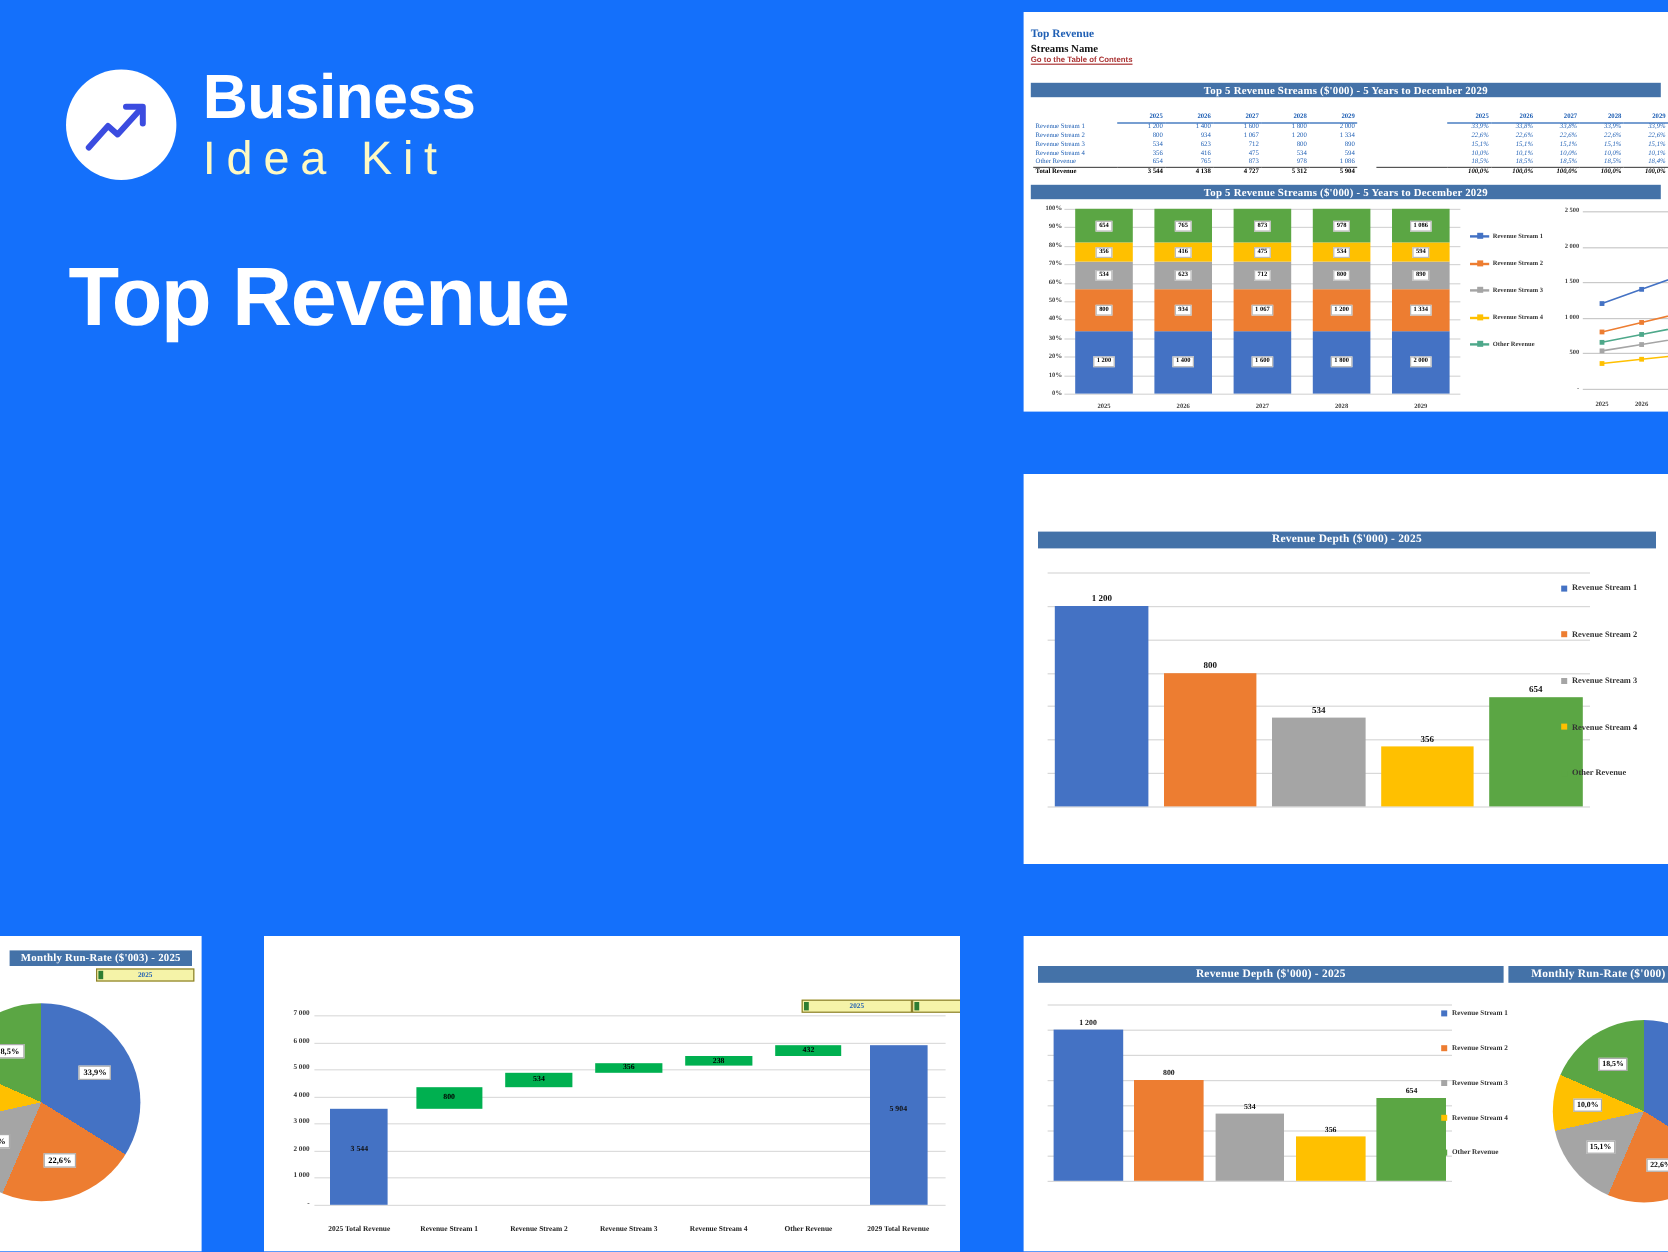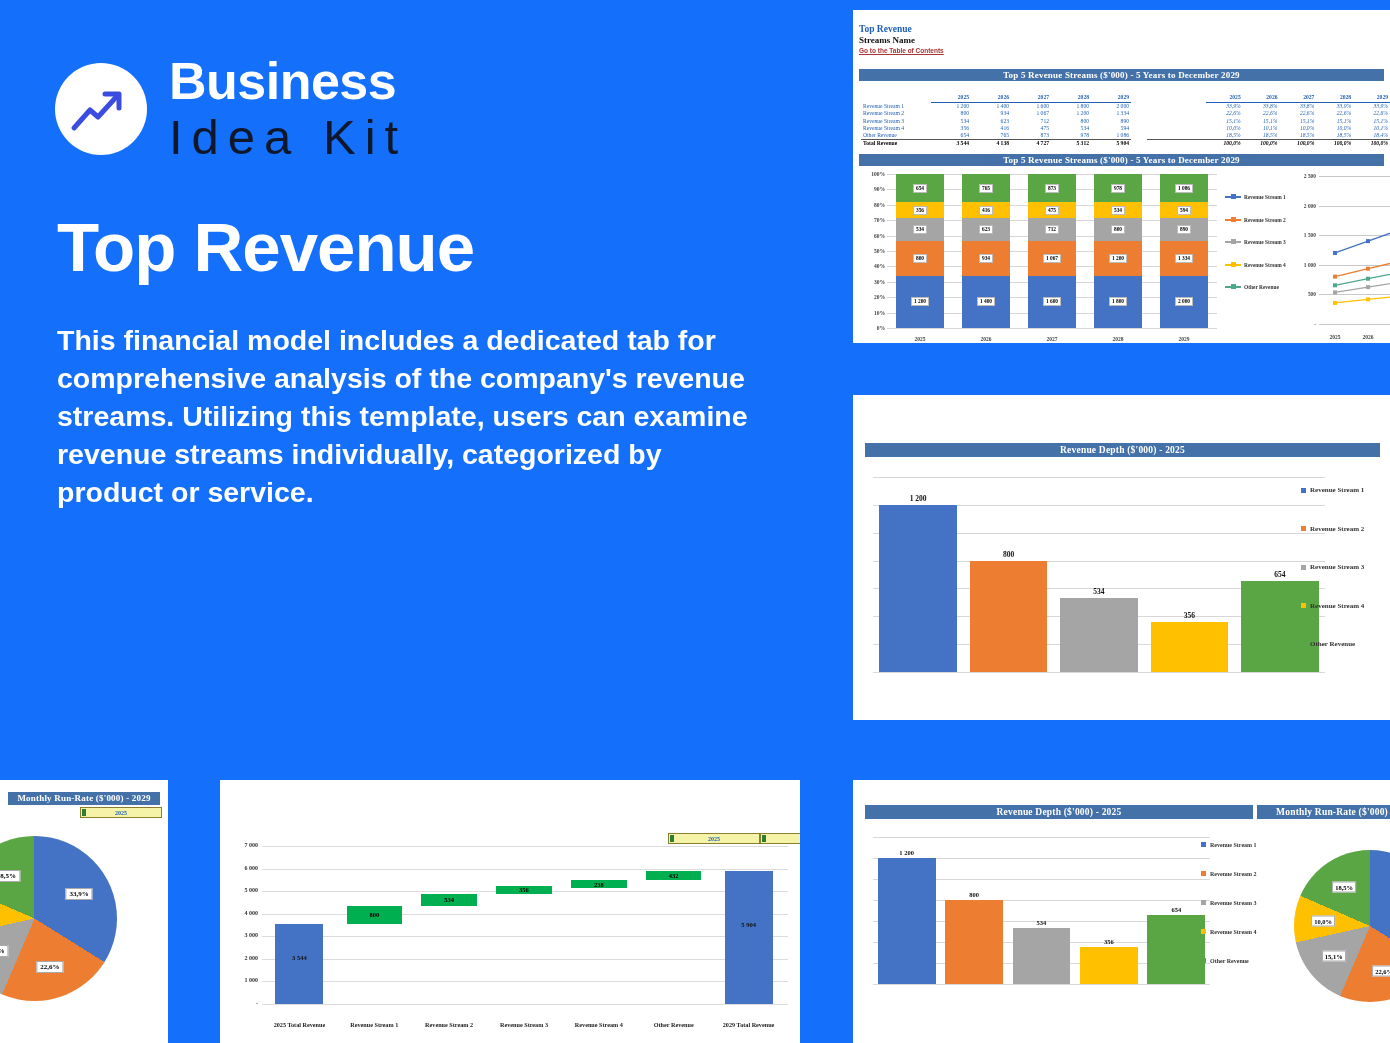--- a/index.html
+++ b/index.html
@@ -13,21 +13,21 @@
   
   .hero { position:absolute; left:0; top:0; width:840px; height:780px; }
 
   .logo-row { position:absolute; left:55px; top:55px; display:flex; align-items:center; gap:22px; }
   .logo-badge {
     width:92px; height:92px; border-radius:50%; background:#ffffff;
     display:flex; align-items:center; justify-content:center; flex:none;
   }
   .logo-text { display:flex; flex-direction:column; line-height:1; }
   .logo-title { font-size:52px; font-weight:700; color:#ffffff; letter-spacing:-.5px; }
-  .logo-sub { font-size:49px; font-weight:500; color:#0f172a; letter-spacing:9px; margin-top:6px; }
+  .logo-sub { font-size:39px; font-weight:500; color:#fef9c3; letter-spacing:9px; margin-top:6px; }
 
   .hero-title {
     position:absolute; left:57px; top:208px;
     font-size:69px; font-weight:700; color:#ffffff; letter-spacing:-1px;
   }
   .hero-desc {
     position:absolute; left:57px; top:322px; width:710px;
     font-size:28.5px; font-weight:600; color:#ffffff; line-height:1.33;
   }
 
@@ -155,21 +155,20 @@
         <polyline points="35,10 49,10 49,24" fill="none" stroke="#3b4ce0" stroke-width="5" stroke-linecap="round" stroke-linejoin="round"></polyline>
       </svg>
     </div>
     <div class="logo-text">
       <div class="logo-title">Business</div>
       <div class="logo-sub">Idea Kit</div>
     </div>
   </div>
 
   <div class="hero-title">Top Revenue</div>
-  <div class="hero-desc">This financial model includes a dedicated tab for comprehensive analysis of the company's revenue streams. Utilizing this template, users can examine revenue streams individually, categorized by product or service.</div>
 </div>
 
 <div class="panel" id="panel-top">
 
   <div class="p1-head">
     <div class="p1-h1">Top Revenue</div>
     <div class="p1-h2">Streams Name</div>
     <div class="p1-h3">Go to the Table of Contents</div>
   </div>
 
@@ -525,21 +524,21 @@
         <div class="bl-txt" style="font-size:7px">Revenue Stream 4</div>
       </div>
       <div class="bl-item">
         <div class="bl-sq" style="background:#5ba644"></div>
         <div class="bl-txt" style="font-size:7px">Other Revenue</div>
       </div>
     </div>
 </div>
 
 <div class="panel" id="panel-bl">
-  <div class="xl-title" id="p3-banner">Monthly Run-Rate ($'000) - 2029</div>
+  <div class="xl-title" id="p3-banner">Monthly Run-Rate ($'003) - 2025</div>
   <div class="sel-box" id="p3-sel">2025</div>
   <div class="pie" id="p3-pie" style="background: conic-gradient(rgb(68, 114, 196) 0deg, rgb(68, 114, 196) 121.92deg, rgb(237, 125, 49) 121.92deg, rgb(237, 125, 49) 203.2deg, rgb(165, 165, 165) 203.2deg, rgb(165, 165, 165) 257.5deg, rgb(255, 192, 0) 257.5deg, rgb(255, 192, 0) 293.47deg, rgb(91, 166, 68) 293.47deg, rgb(91, 166, 68) 360deg);">
       <div class="pie-lbl" style="left:127.21905923261221px;top:57.67001326319078px;transform:translate(-50%,-50%)">33,9%</div>
       <div class="pie-lbl" style="left:97.83218633152357px;top:131.2980180160572px;transform:translate(-50%,-50%)">22,6%</div>
       <div class="pie-lbl" style="left:43.11691437916806px;top:115.13885823649811px;transform:translate(-50%,-50%)">15,1%</div>
       <div class="pie-lbl" style="left:54.442309739075384px;top:39.732155569610285px;transform:translate(-50%,-50%)">18,5%</div>
     </div>
 </div>
 
 <div class="panel" id="panel-bm">

